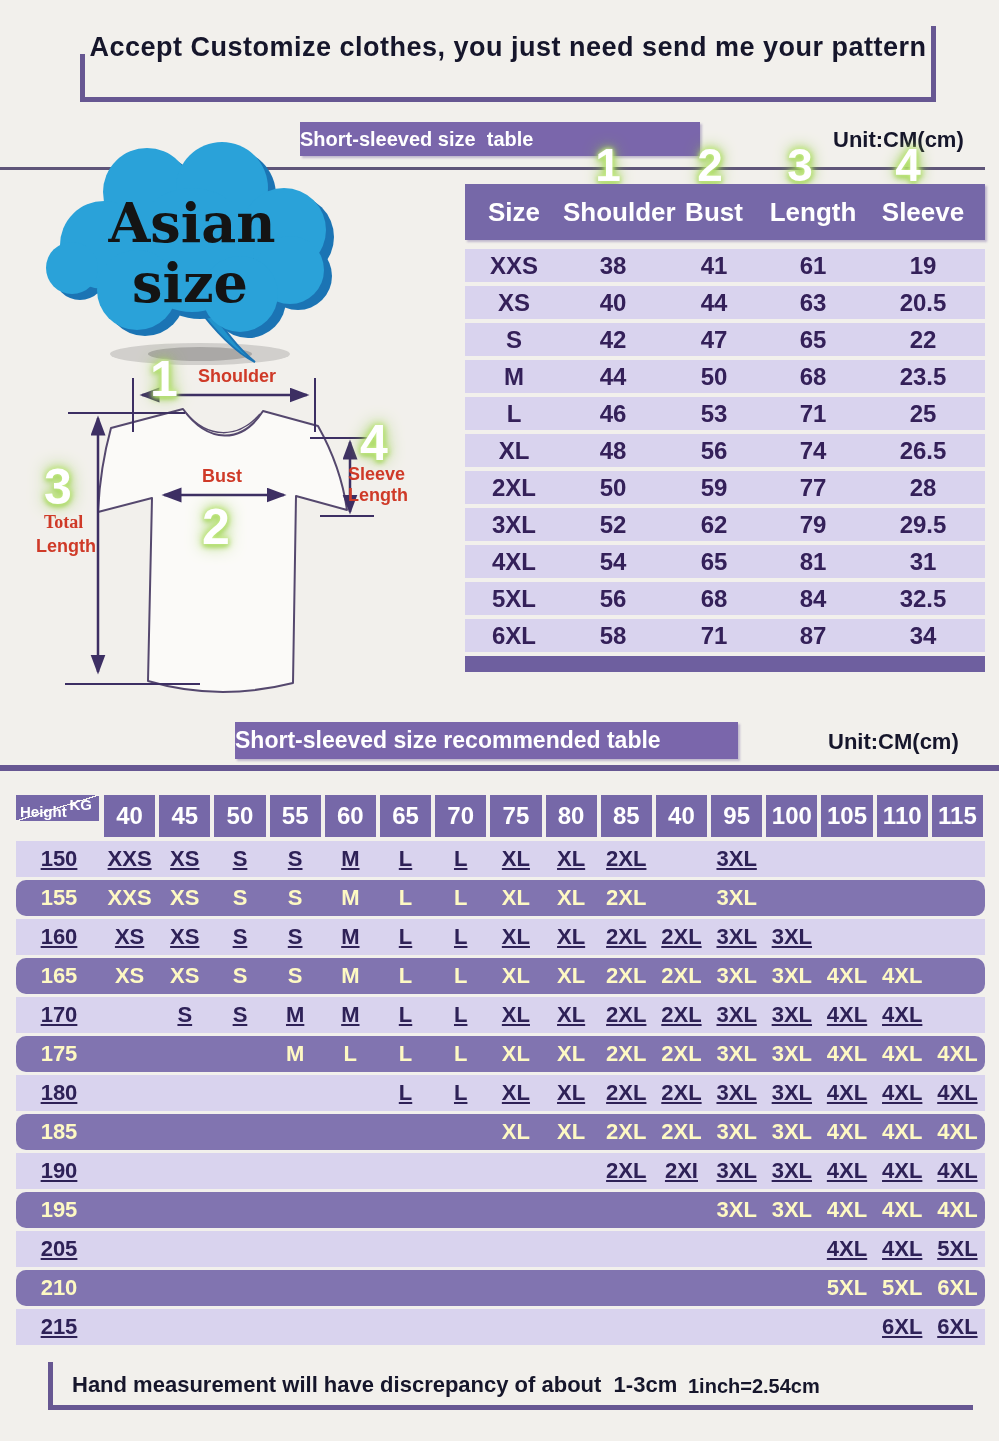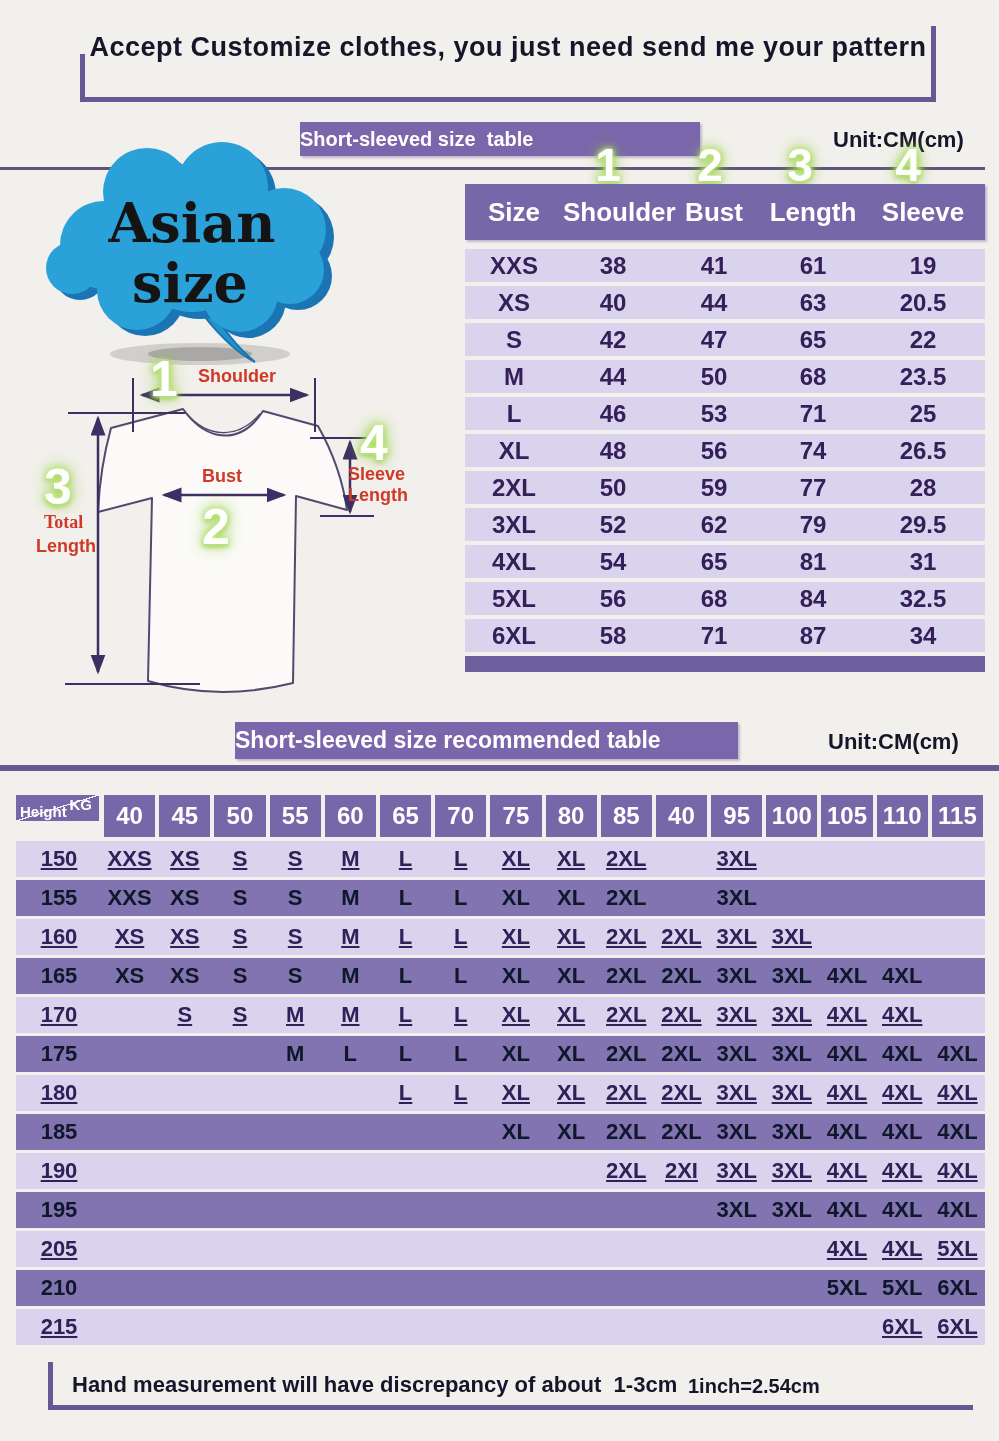--- a/index.html
+++ b/index.html
@@ -40,21 +40,21 @@
   .rec-header{display:grid;grid-template-columns:86px repeat(16,1fr);height:42px;margin-bottom:4px;}
   .rec-hc{background:#7668a8;color:#fff;font-size:24px;font-weight:bold;display:flex;
           align-items:center;justify-content:center;margin:0 2px;}
   .rec-corner{position:relative;margin:0 3px 16px 0;
       background:linear-gradient(to bottom right,#7668a8 48.8%,#f5f3f0 48.8%,#f5f3f0 51.2%,#7668a8 51.2%);}
   .rec-corner .ck{position:absolute;top:1px;right:7px;color:#fff;font-weight:bold;font-size:15px;}
   .rec-corner .ch{position:absolute;bottom:1px;left:4px;color:#fff;font-weight:bold;font-size:15px;}
   .rec-row{display:grid;grid-template-columns:86px repeat(16,1fr);height:36px;margin-bottom:3px;
            align-items:center;text-align:center;font-size:22px;font-weight:bold;}
   .rec-row.light{background:#d9d3ee;color:#2e2157;text-decoration:underline;}
-  .rec-row.dark{background:#8174b0;color:#0f172a;}
+  .rec-row.dark{background:#8174b0;color:#fef9c3;border-radius:10px;}
   
   .diagram{position:absolute;left:30px;top:352px;width:420px;height:362px;}
   .diagram svg{position:absolute;left:0;top:0;}
   .dlabel{position:absolute;color:#cf3a28;font-weight:bold;font-size:18px;}
   .dglow{position:absolute;width:44px;text-align:center;color:#fff;font-weight:bold;font-size:50px;
          text-shadow:0 0 4px #d6f3a2,0 0 9px #a8dd55,0 0 18px #8cc63e,0 2px 5px #8cc63e;}
   
   .cloud{position:absolute;left:42px;top:130px;width:300px;height:238px;}
   .cloud text{font-family:"DejaVu Serif",serif;font-weight:bold;fill:#141414;}
   

